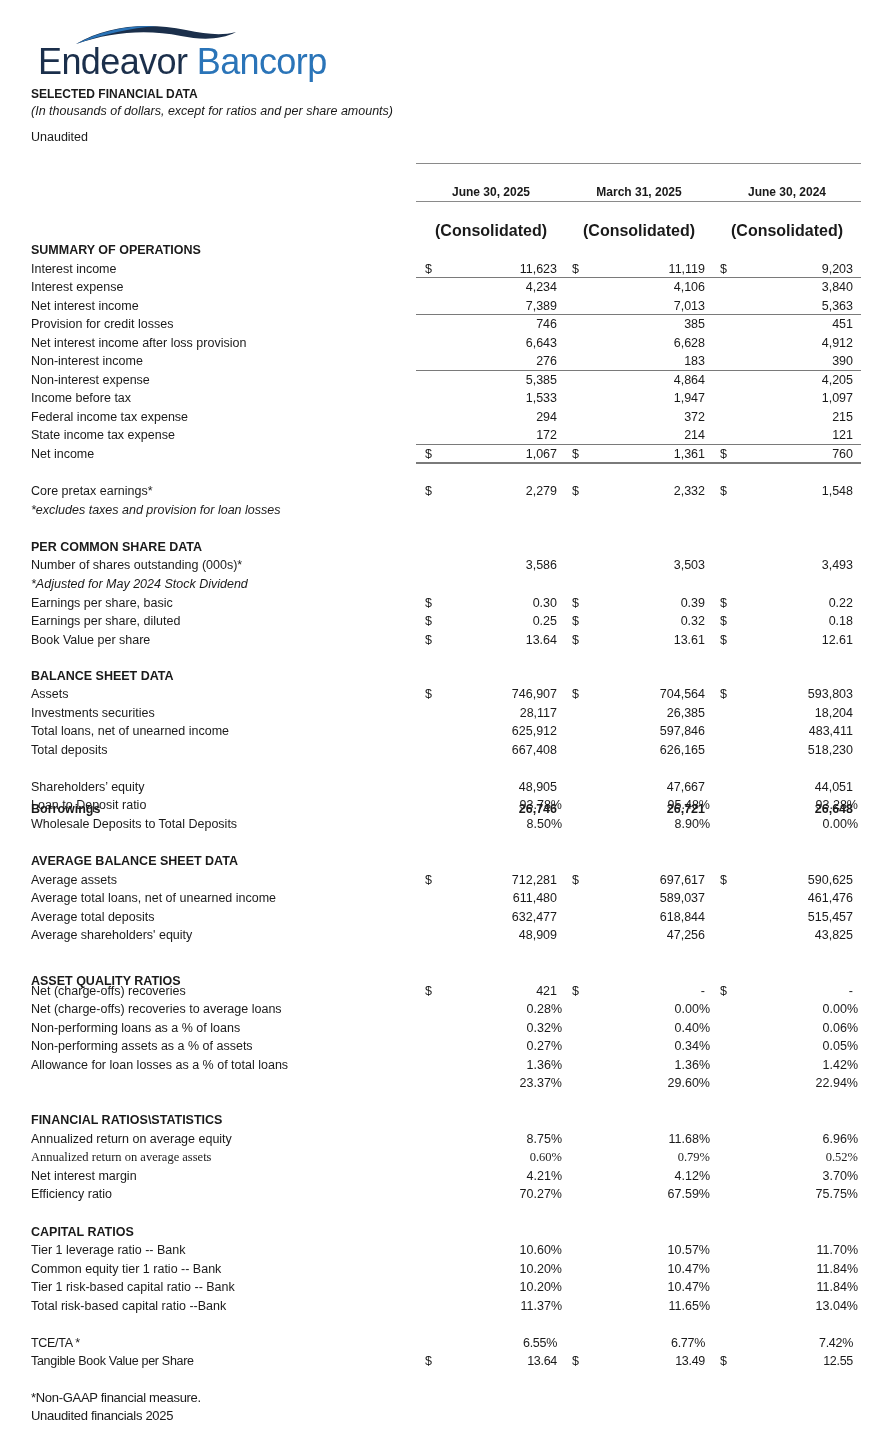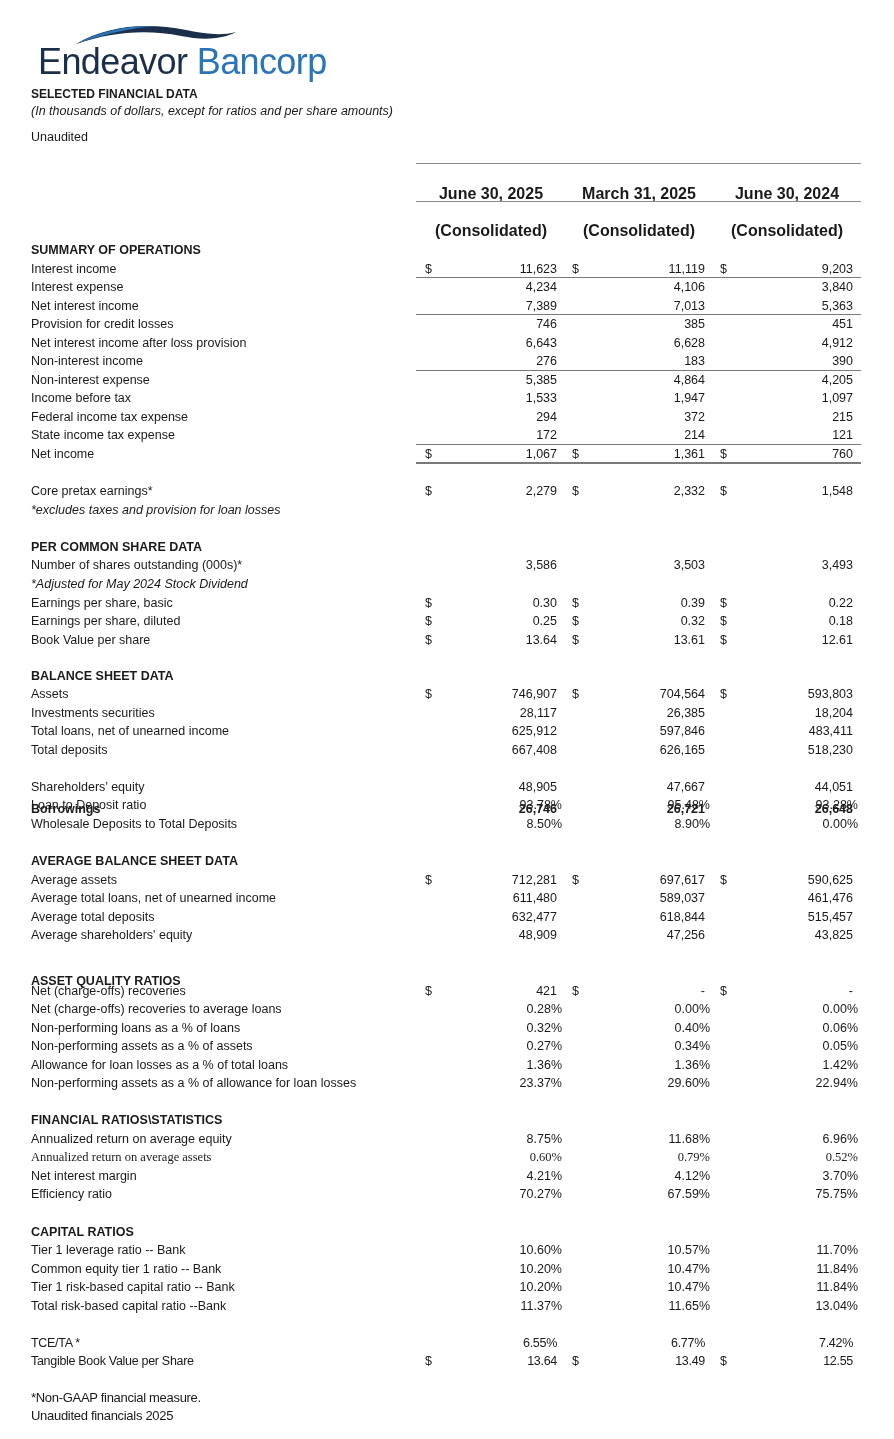--- a/index.html
+++ b/index.html
@@ -16,21 +16,21 @@
   }
   .logo-text .w1 { color: #1b2f4b; }
   .logo-text .w2 { color: #2a74b8; }
 
   .hdr { position: absolute; left: 31px; font-size: 12.5px; white-space: nowrap; }
   .hdr.title { top: 87px; font-weight: bold; font-size: 12px; }
   .hdr.sub { top: 104px; font-style: italic; }
   .hdr.unaud { top: 130px; }
 
   .topline { position: absolute; left: 416px; width: 445px; top: 163px; border-top: 1px solid #8a8a8a; }
-  .colhead { position: absolute; font-size: 16px; font-weight: bold; text-align: center; width: 140px; white-space: nowrap; }
+  .colhead { position: absolute; font-size: 12px; font-weight: bold; text-align: center; width: 140px; white-space: nowrap; }
   .colhead.d { top: 185px; }
   .colhead.c { top: 222px; font-size: 16px; }
   .headline { position: absolute; left: 416px; width: 445px; top: 201px; border-top: 1px solid #8a8a8a; }
 
   .row { position: absolute; left: 0; width: 894px; height: 18px; font-size: 12.5px; line-height: 18px; }
   .row .lbl { position: absolute; left: 31px; white-space: nowrap; }
   .row.section .lbl { font-weight: bold; font-size: 12.5px; }
   .row.note .lbl { font-style: italic; }
   .row .dollar { position: absolute; width: 10px; }
   .row .val { position: absolute; text-align: right; white-space: nowrap; }
@@ -312,21 +312,20 @@
       <span class="val v2">0.34%</span>
       <span class="val v3">0.05%</span>
     </div>
     <div class="row pct" style="top: 1056px;">
       <span class="lbl">Allowance for loan losses as a % of total loans</span>
       <span class="val v1">1.36%</span>
       <span class="val v2">1.36%</span>
       <span class="val v3">1.42%</span>
     </div>
     <div class="row pct" style="top: 1074px;">
-      <span class="lbl">Non-performing assets as a % of allowance for loan losses</span>
       <span class="val v1">23.37%</span>
       <span class="val v2">29.60%</span>
       <span class="val v3">22.94%</span>
     </div>
     <div class="row section" style="top: 1111px;">
       <span class="lbl">FINANCIAL RATIOS\STATISTICS</span>
     </div>
     <div class="row pct" style="top: 1130px;">
       <span class="lbl">Annualized return on average equity</span>
       <span class="val v1">8.75%</span>

